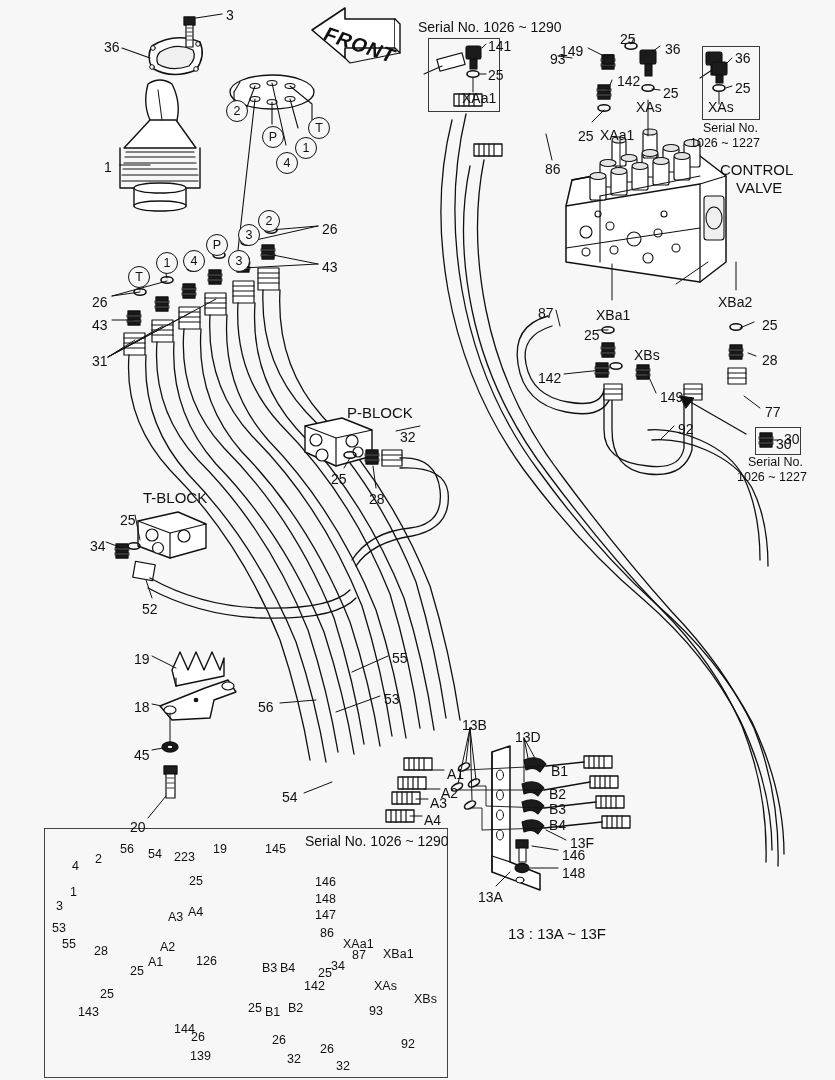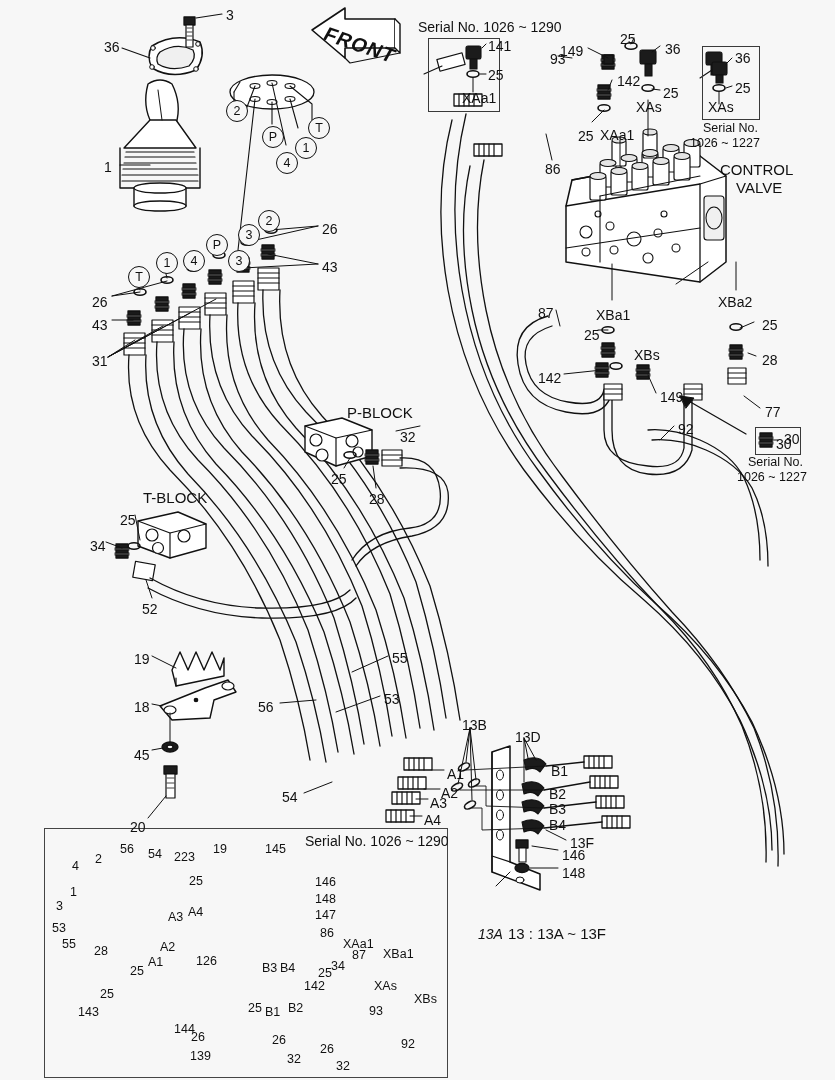--- a/index.html
+++ b/index.html
@@ -733,21 +733,21 @@
       <div class="lbl " style="left: 441px; top: 786px;">A2</div>
       <div class="lbl " style="left: 430px; top: 796px;">A3</div>
       <div class="lbl " style="left: 424px; top: 813px;">A4</div>
       <div class="lbl " style="left: 551px; top: 764px;">B1</div>
       <div class="lbl " style="left: 549px; top: 787px;">B2</div>
       <div class="lbl " style="left: 549px; top: 802px;">B3</div>
       <div class="lbl " style="left: 549px; top: 818px;">B4</div>
       <div class="lbl " style="left: 570px; top: 836px;">13F</div>
       <div class="lbl " style="left: 562px; top: 848px;">146</div>
       <div class="lbl " style="left: 562px; top: 866px;">148</div>
-      <div class="lbl " style="left: 478px; top: 927px; font-style: italic;">13A</div>
+      <div class="lbl " style="left: 478px; top: 890px;">13A</div>
     </div>
   <div id="inset-callouts">
       <div class="lbl sm" style="left: 72px; top: 860px;">4</div>
       <div class="lbl sm" style="left: 95px; top: 853px;">2</div>
       <div class="lbl sm" style="left: 120px; top: 843px;">56</div>
       <div class="lbl sm" style="left: 148px; top: 848px;">54</div>
       <div class="lbl sm" style="left: 174px; top: 851px;">223</div>
       <div class="lbl sm" style="left: 213px; top: 843px;">19</div>
       <div class="lbl sm" style="left: 265px; top: 843px;">145</div>
       <div class="lbl sm" style="left: 70px; top: 886px;">1</div>

